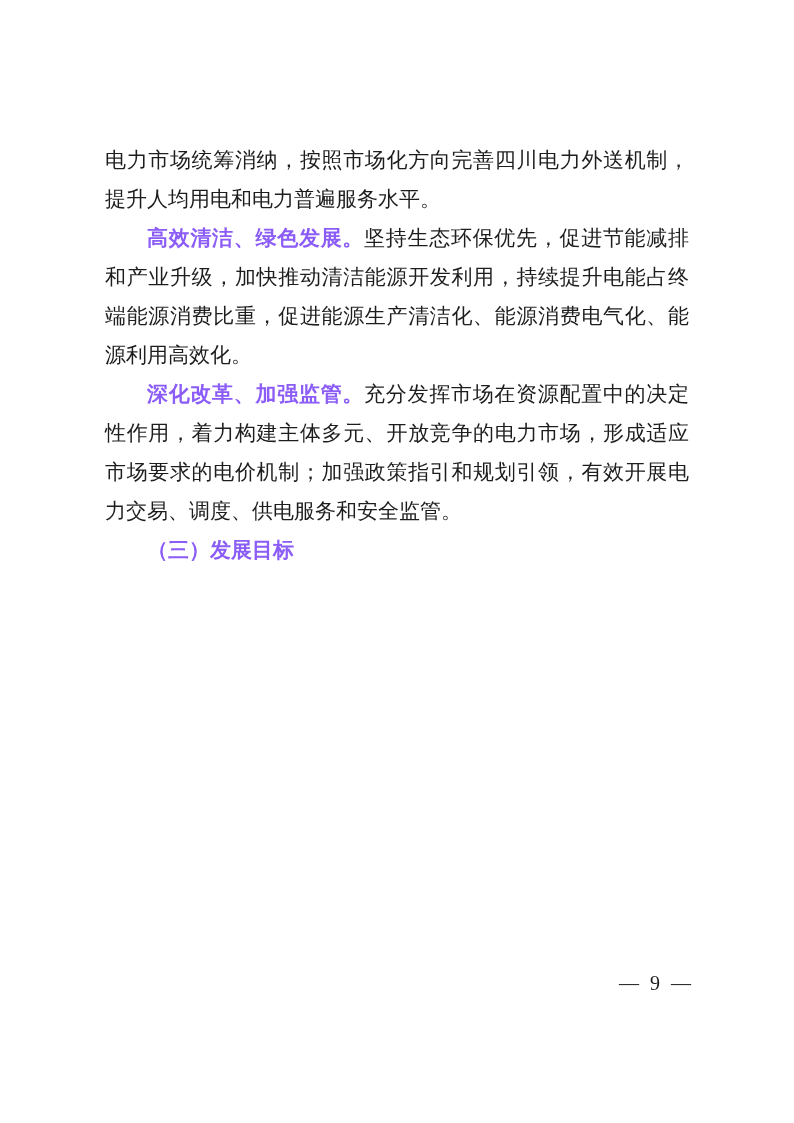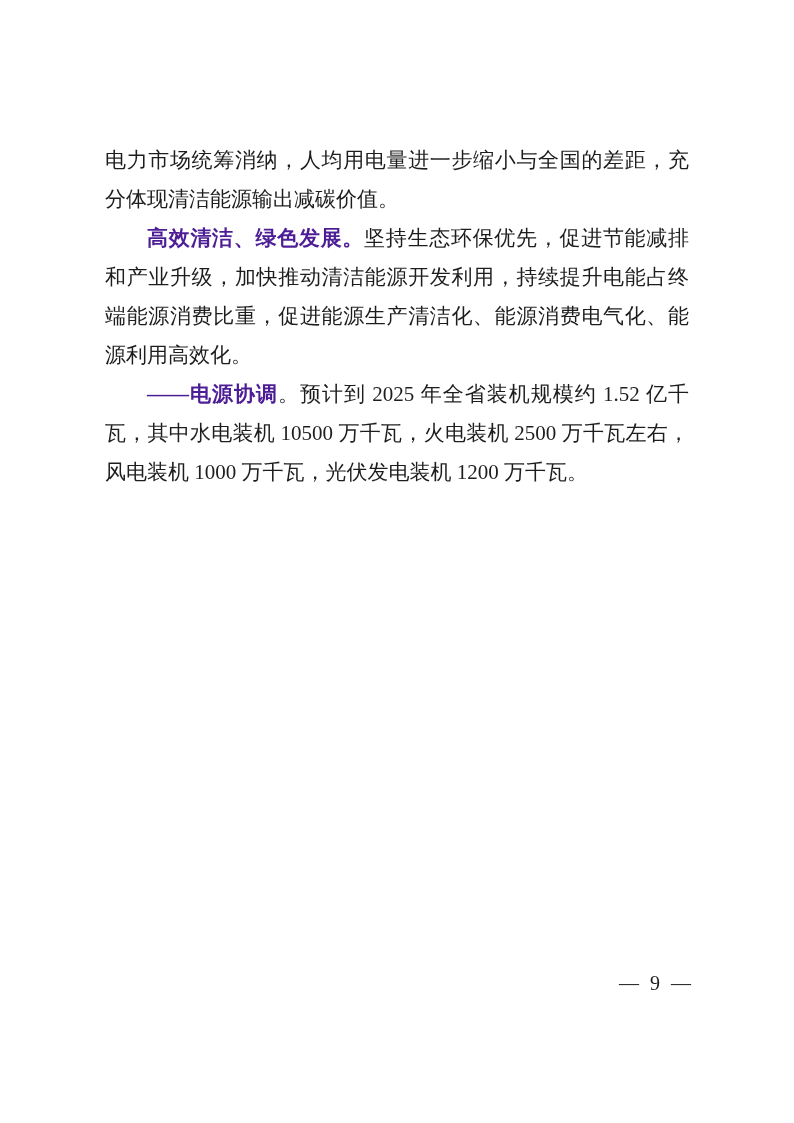--- a/index.html
+++ b/index.html
@@ -30,21 +30,21 @@
   .para {
     margin: 0;
     font-size: 21px;
     line-height: 39px;
     color: #1d1d1d;
     text-align: justify;
     word-break: break-all;
   }
   .para b {
     font-weight: 700;
-    color: #4c1d95;
+    color: #8b5cf6;
   }
   .indent {
     text-indent: 2em;
   }
   .page-number {
     position: absolute;
     top: 968px;
     right: 100px;
     font-size: 20px;
     line-height: 30px;
@@ -53,28 +53,29 @@
     white-space: nowrap;
   }
 </style>
 </head>
 <body>
 
 <div class="page">
 
   <div class="content">
 
-    <p class="para"><b></b><span>电力市场统筹消纳，人均用电量进一步缩小与全国的差距，充分体现清洁能源输出减碳价值。</span></p>
+    <p class="para"><b></b><span>电力市场统筹消纳，按照市场化方向完善四川电力外送机制，提升人均用电和电力普遍服务水平。</span></p>
 
     <p class="para indent"><b>高效清洁、绿色发展。</b><span>坚持生态环保优先，促进节能减排和产业升级，加快推动清洁能源开发利用，持续提升电能占终端能源消费比重，促进能源生产清洁化、能源消费电气化、能源利用高效化。</span></p>
 
 
+    <p class="para indent"><b>深化改革、加强监管。</b><span>充分发挥市场在资源配置中的决定性作用，着力构建主体多元、开放竞争的电力市场，形成适应市场要求的电价机制；加强政策指引和规划引领，有效开展电力交易、调度、供电服务和安全监管。</span></p>
+
+    <p class="para indent"><b>（三）发展目标</b><span></span></p>
 
 
-
-    <p class="para indent"><b>——电源协调</b><span>。预计到 2025 年全省装机规模约 1.52 亿千瓦，其中水电装机 10500 万千瓦，火电装机 2500 万千瓦左右，风电装机 1000 万千瓦，光伏发电装机 1200 万千瓦。</span></p>
 
 
   </div>
 
   <div class="page-number">— 9 —</div>
 
 </div>
 
 </body></html>

